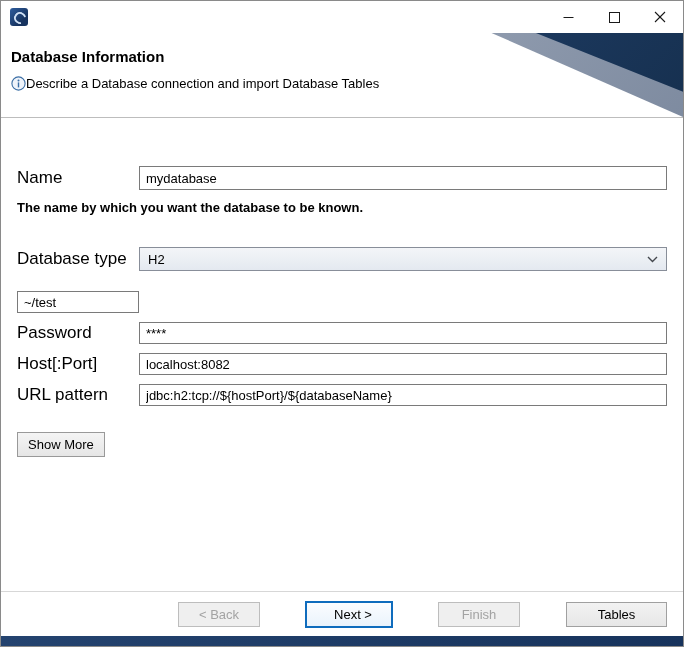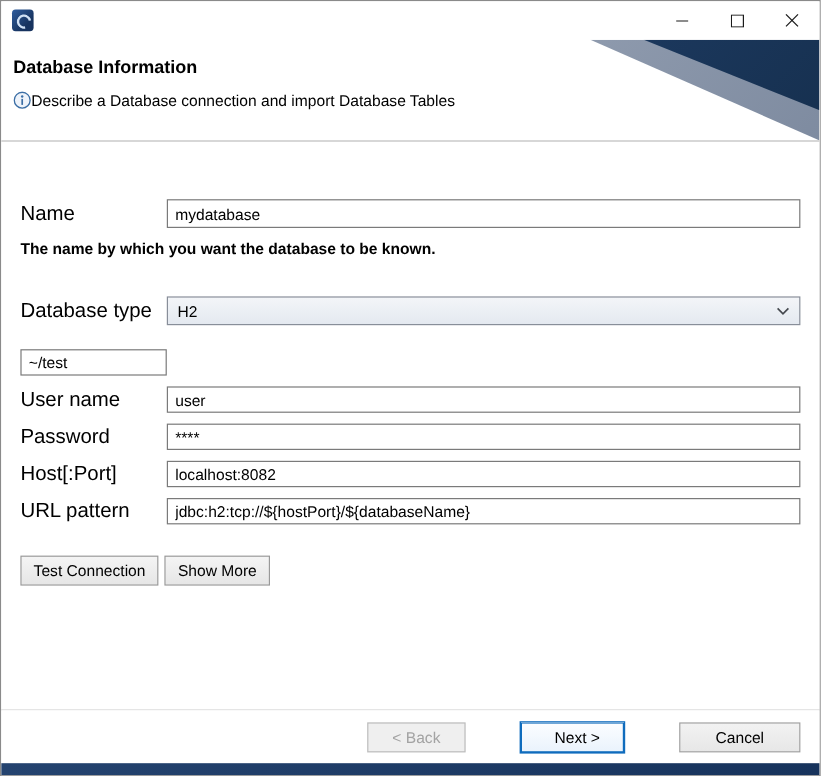--- a/index.html
+++ b/index.html
@@ -219,48 +219,44 @@
               <polyline points="1,1 5.5,5.5 10,1" fill="none" stroke="#44484e" stroke-width="1.4"></polyline>
             </svg>
         </span>
       </div>
     </div>
 
     <div class="frow row-gap-lg">
       <input class="tinput" type="text" value="~/test" style="">
     </div>
 
-    <div class="frow row-gap">
-      <span class="flabel">User name</span>
-      <input class="tinput" type="text" value="user" style="">
-    </div>
 
     <div class="frow row-gap">
       <span class="flabel">Password</span>
       <input class="tinput" type="text" value="****" style="">
     </div>
 
     <div class="frow row-gap">
       <span class="flabel">Host[:Port]</span>
       <input class="tinput" type="text" value="localhost:8082" style="">
     </div>
 
     <div class="frow row-gap">
       <span class="flabel">URL pattern</span>
       <input class="tinput" type="text" value="jdbc:h2:tcp://${hostPort}/${databaseName}" style="">
     </div>
 
     <div class="action-row">
-      <button class="action-btn">Test Connection</button>
       <button class="action-btn">Show More</button>
     </div>
 
   </div>
 
   <div class="footer-sep"></div>
   <div class="footer">
     <button class="btn btn-back" disabled="">&lt; Back</button>
     <button class="btn btn-next btn-default">Next &gt;</button>
-    <button class="btn btn-cancel">Cancel</button>
+    <button class="btn btn-finish" disabled="">Finish</button>
+    <button class="btn btn-cancel">Tables</button>
   </div>
   <div class="bottom-strip"></div>
 
 </div>
 
 </body></html>

